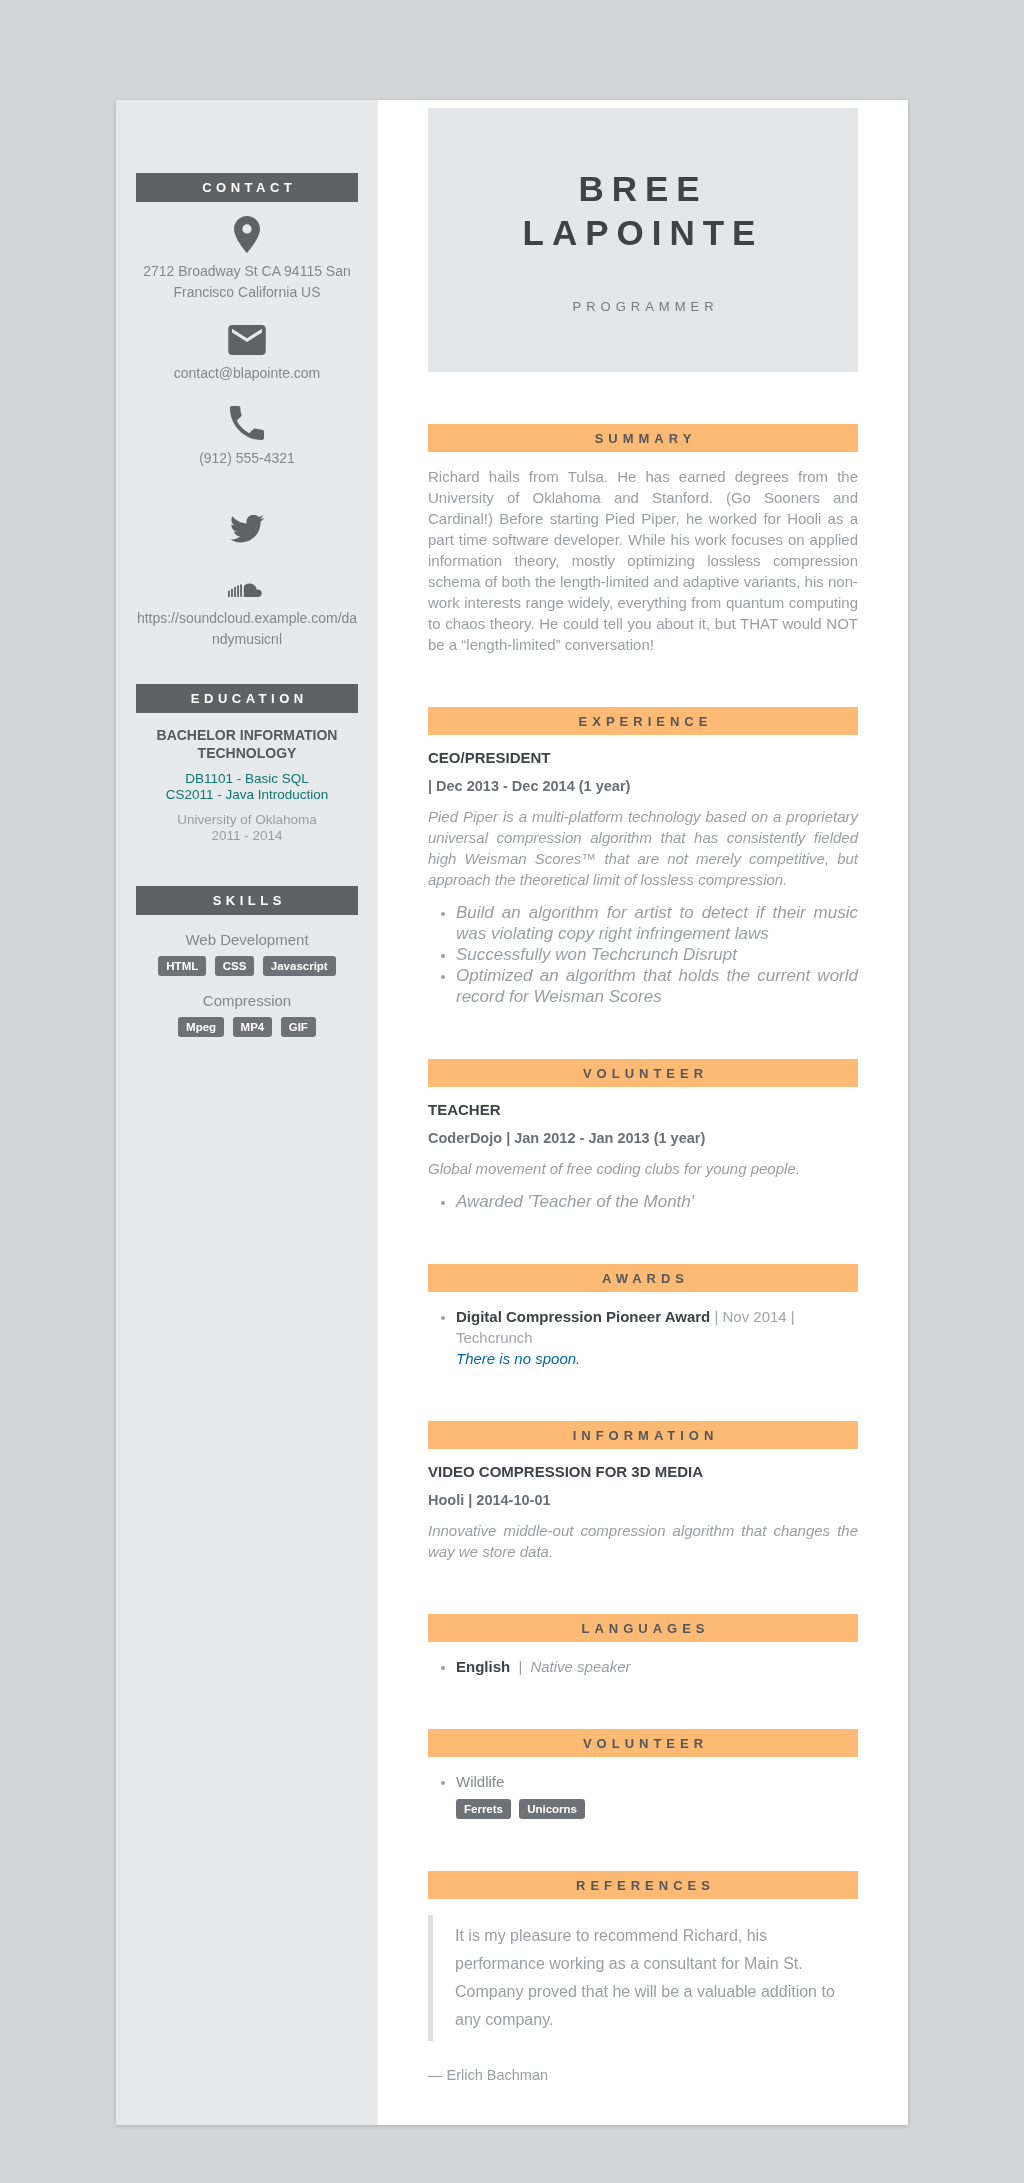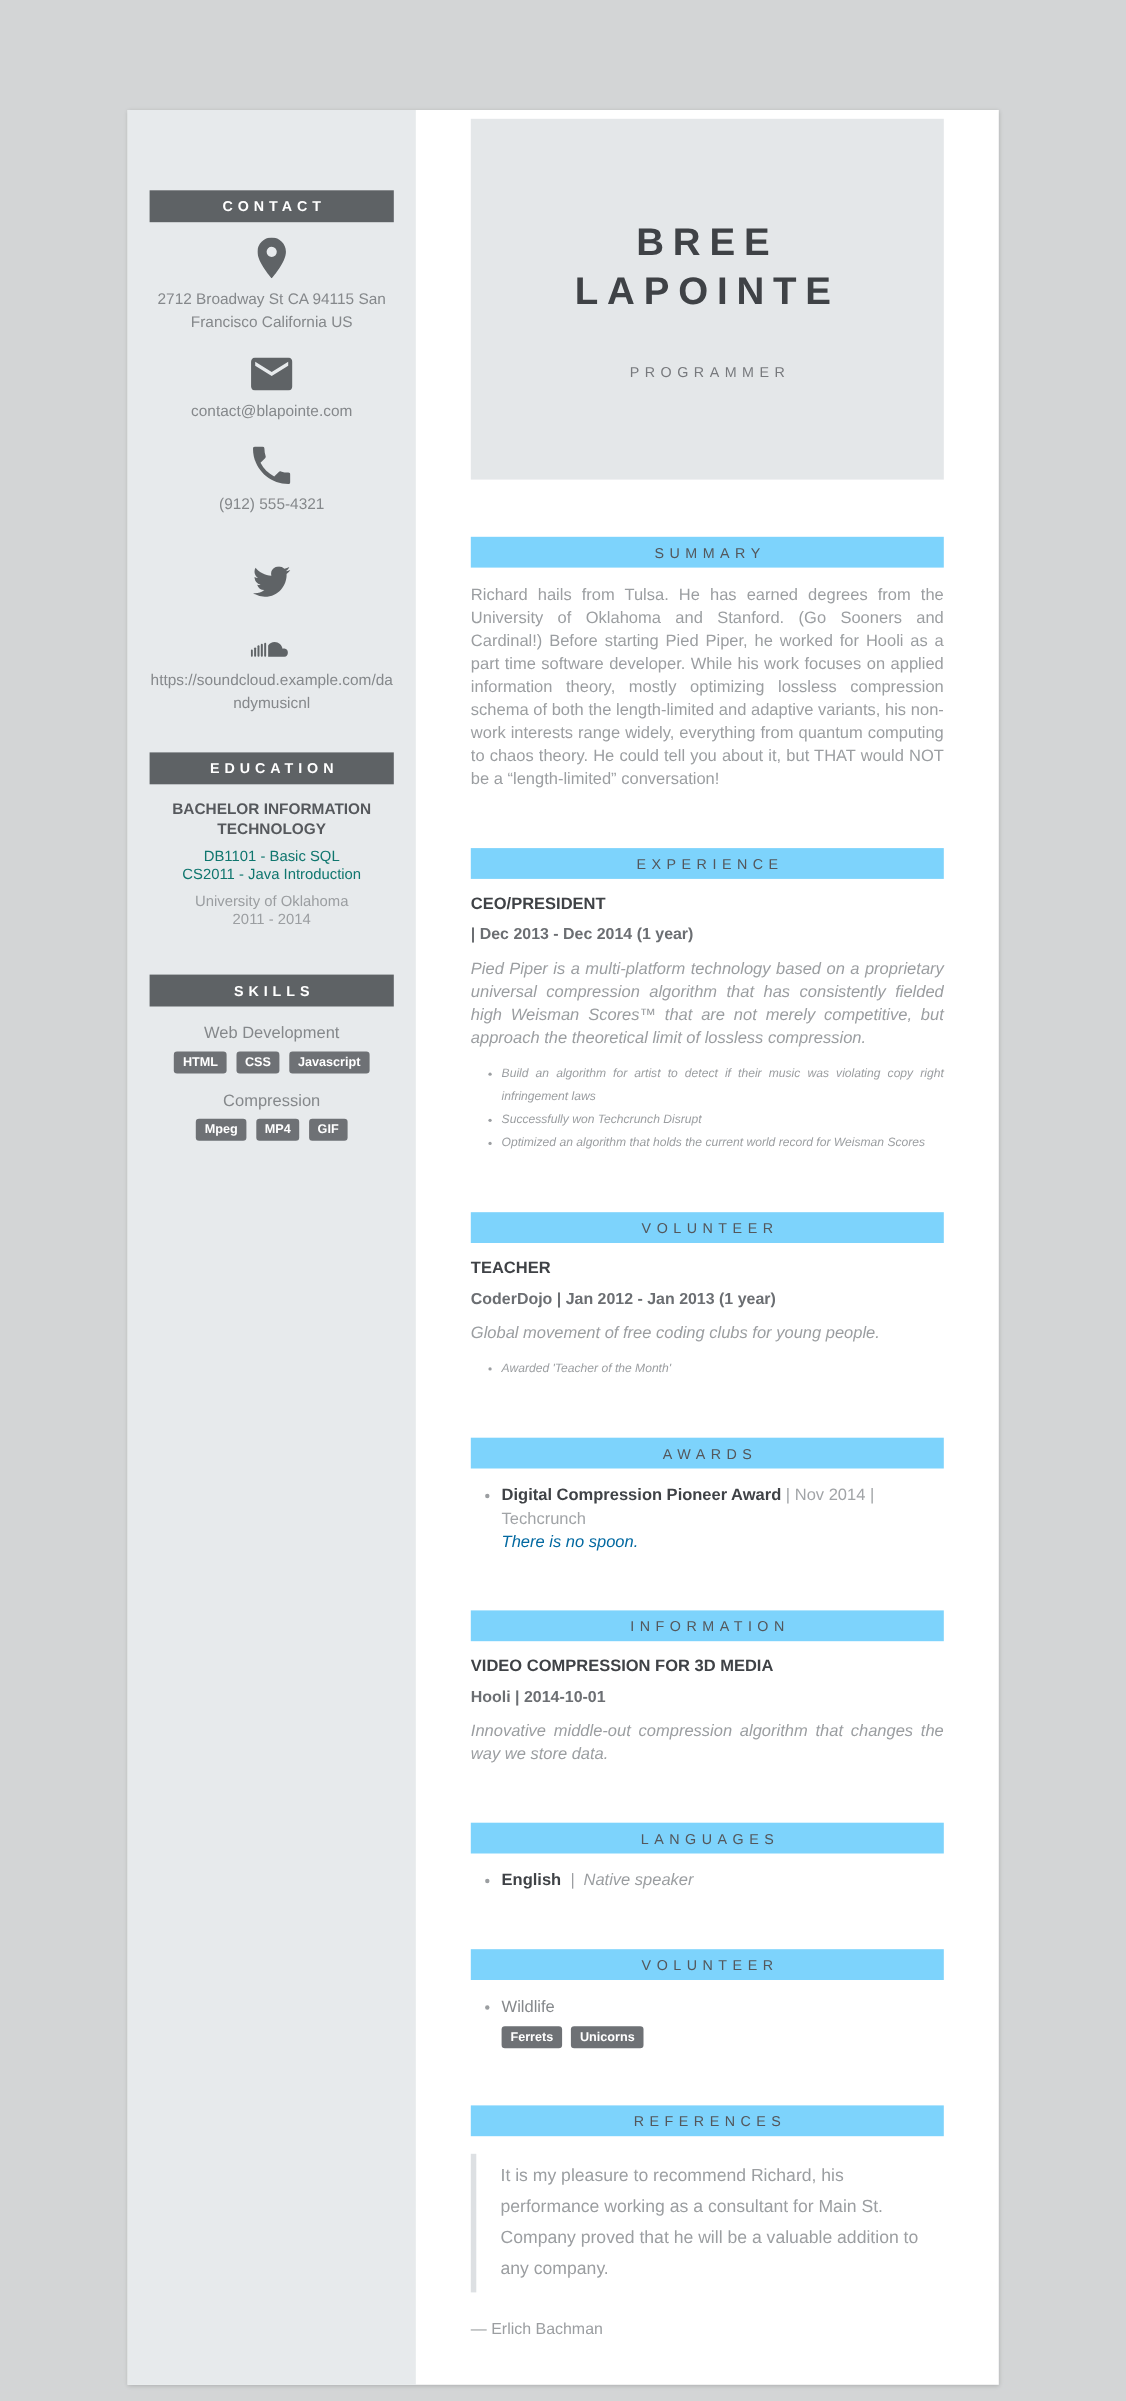--- a/index.html
+++ b/index.html
@@ -83,21 +83,21 @@
     margin: 0 2px;
   }
 
   
   .main {
     flex: 1;
     padding: 8px 50px 42px;
   }
   .hero {
     background: #e4e7e9;
-    height: 328px;
+    height: 264px;
     display: flex;
     flex-direction: column;
     align-items: center;
     justify-content: center;
     margin-bottom: 52px;
   }
   .hero h1 {
     margin: 0 0 44px;
     max-width: 330px;
     text-align: center;
@@ -109,23 +109,23 @@
   }
   .hero .role {
     font-size: 13px;
     letter-spacing: 5px;
     text-indent: 5px;
     color: #77797d;
   }
   .msec { margin-bottom: 52px; }
   .msec:last-child { margin-bottom: 0; }
   .secbar {
-    background: #7dd3fc;
+    background: #fdba74;
     color: #54575b;
-    font-weight: normal;
+    font-weight: bold;
     font-size: 13px;
     letter-spacing: 5px;
     text-indent: 5px;
     text-align: center;
     padding: 7px 0 6px;
     margin-bottom: 14px;
   }
   .body-text {
     color: #9b9ea1;
     font-size: 15px;
@@ -146,21 +146,21 @@
     font-weight: bold;
     color: #6b6e72;
   }
   .desc { margin-top: 12px; }
   .hl-list, .plain-list {
     margin: 12px 0 0;
     padding-left: 28px;
   }
   .hl-list li {
     color: #9b9ea1;
-    font-size: 11px;
+    font-size: 17px;
     line-height: 21px;
     font-style: italic;
     text-align: justify;
   }
   .plain-list li {
     color: #9b9ea1;
     font-size: 15px;
     line-height: 21px;
   }
   li::marker { color: #9b9ea1; font-size: 0.85em; }

